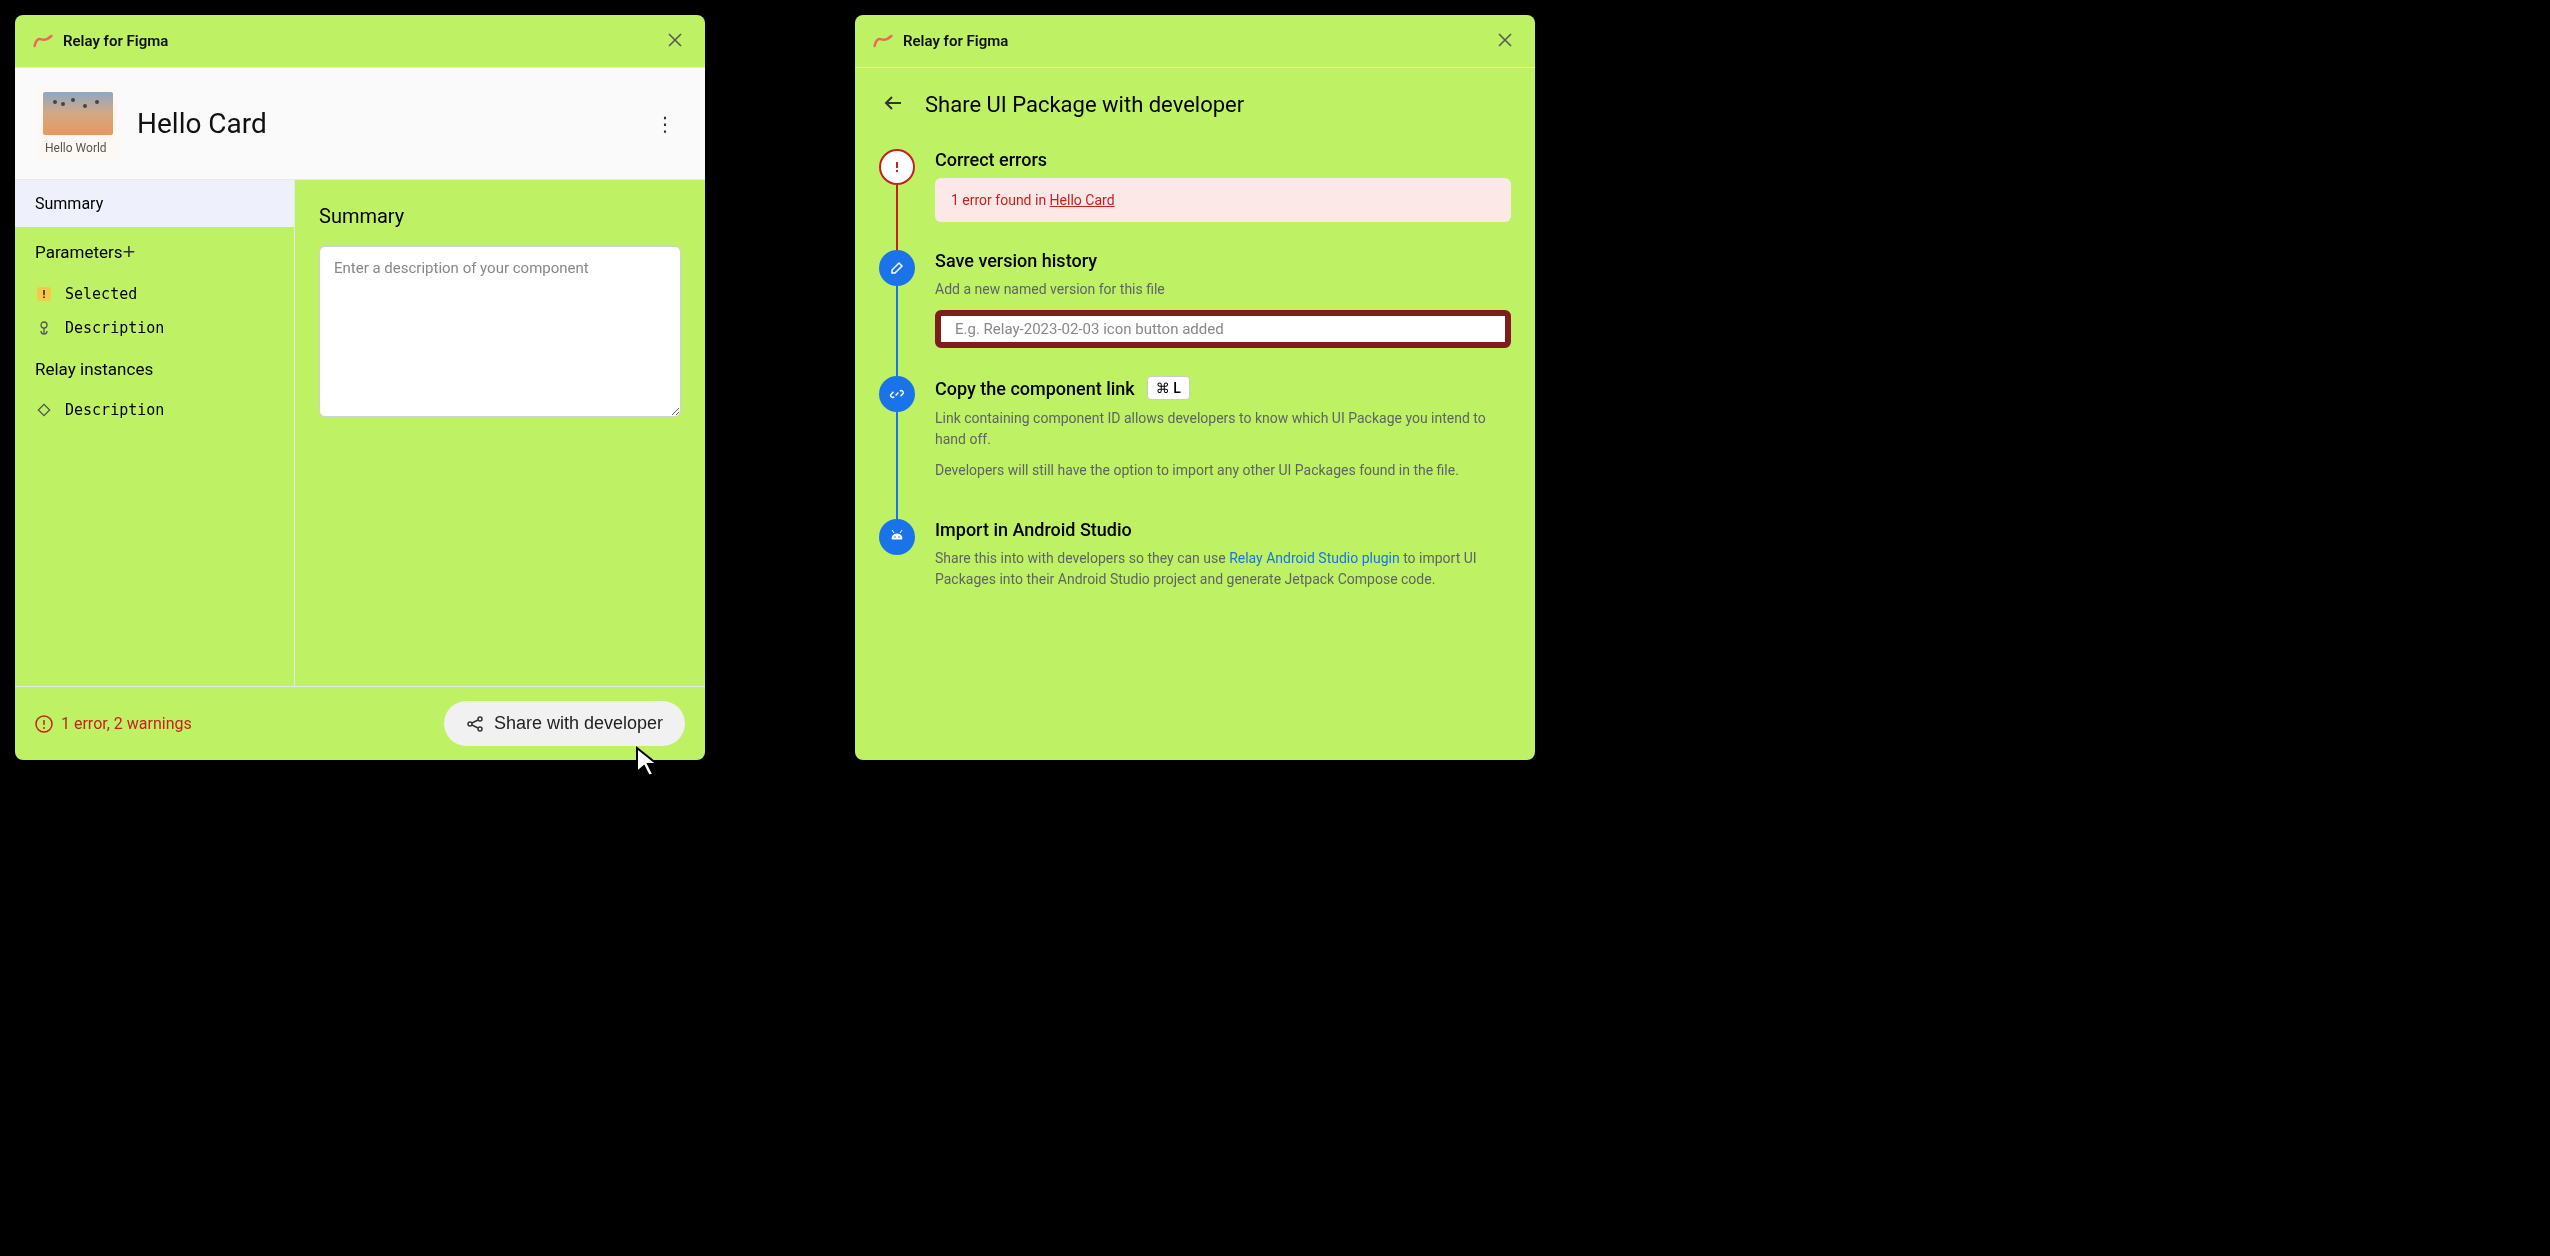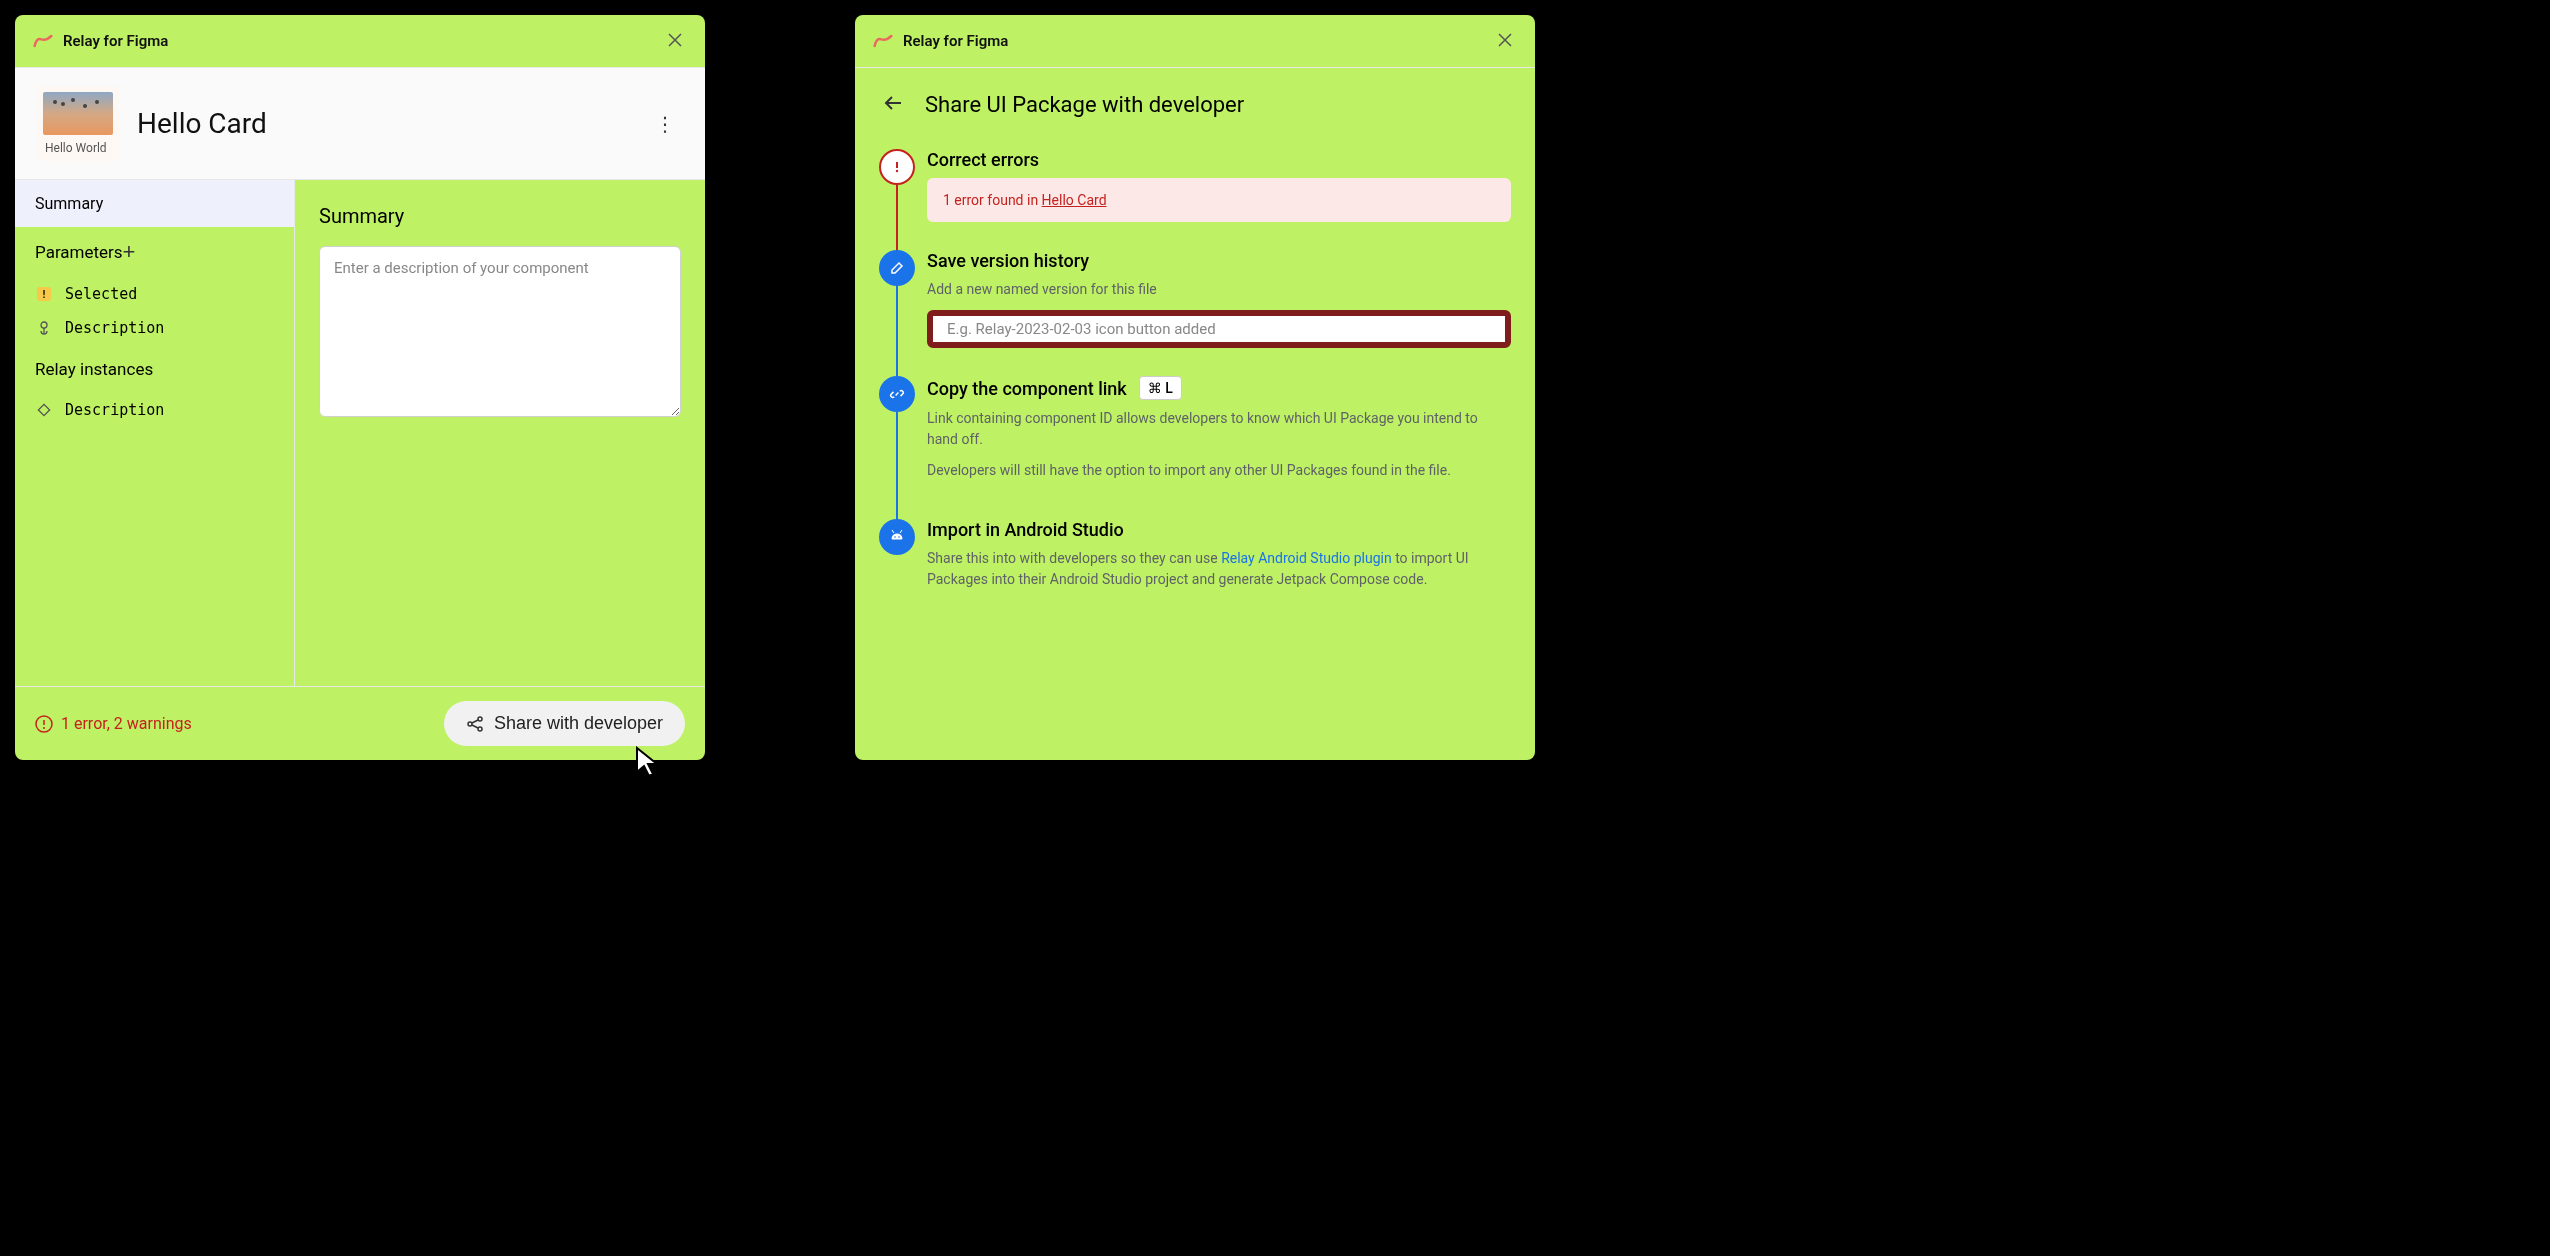--- a/index.html
+++ b/index.html
@@ -120,21 +120,21 @@
   width: 28px; height: 36px; pointer-events: none;
 }
 
 .page-header {
   display: flex; align-items: center; gap: 16px;
   padding: 20px 24px;
 }
 .back-btn { background: none; border: none; cursor: pointer; padding: 4px; }
 .page-title { font-size: 22px; font-weight: 400; }
 .steps { padding: 8px 24px 24px 24px; }
-.step { display: flex; gap: 12px; position: relative; padding-bottom: 28px; }
+.step { display: flex; gap: 20px; position: relative; padding-bottom: 28px; }
 .step-line {
   position: absolute; left: 17px; top: 36px; bottom: -4px;
   width: 2px; background: #1a73e8;
 }
 .step:first-child .step-line { background: #c5221f; }
 .step:last-child .step-line { display: none; }
 .step-icon {
   width: 36px; height: 36px; border-radius: 50%;
   display: flex; align-items: center; justify-content: center;
   flex-shrink: 0; z-index: 1;

